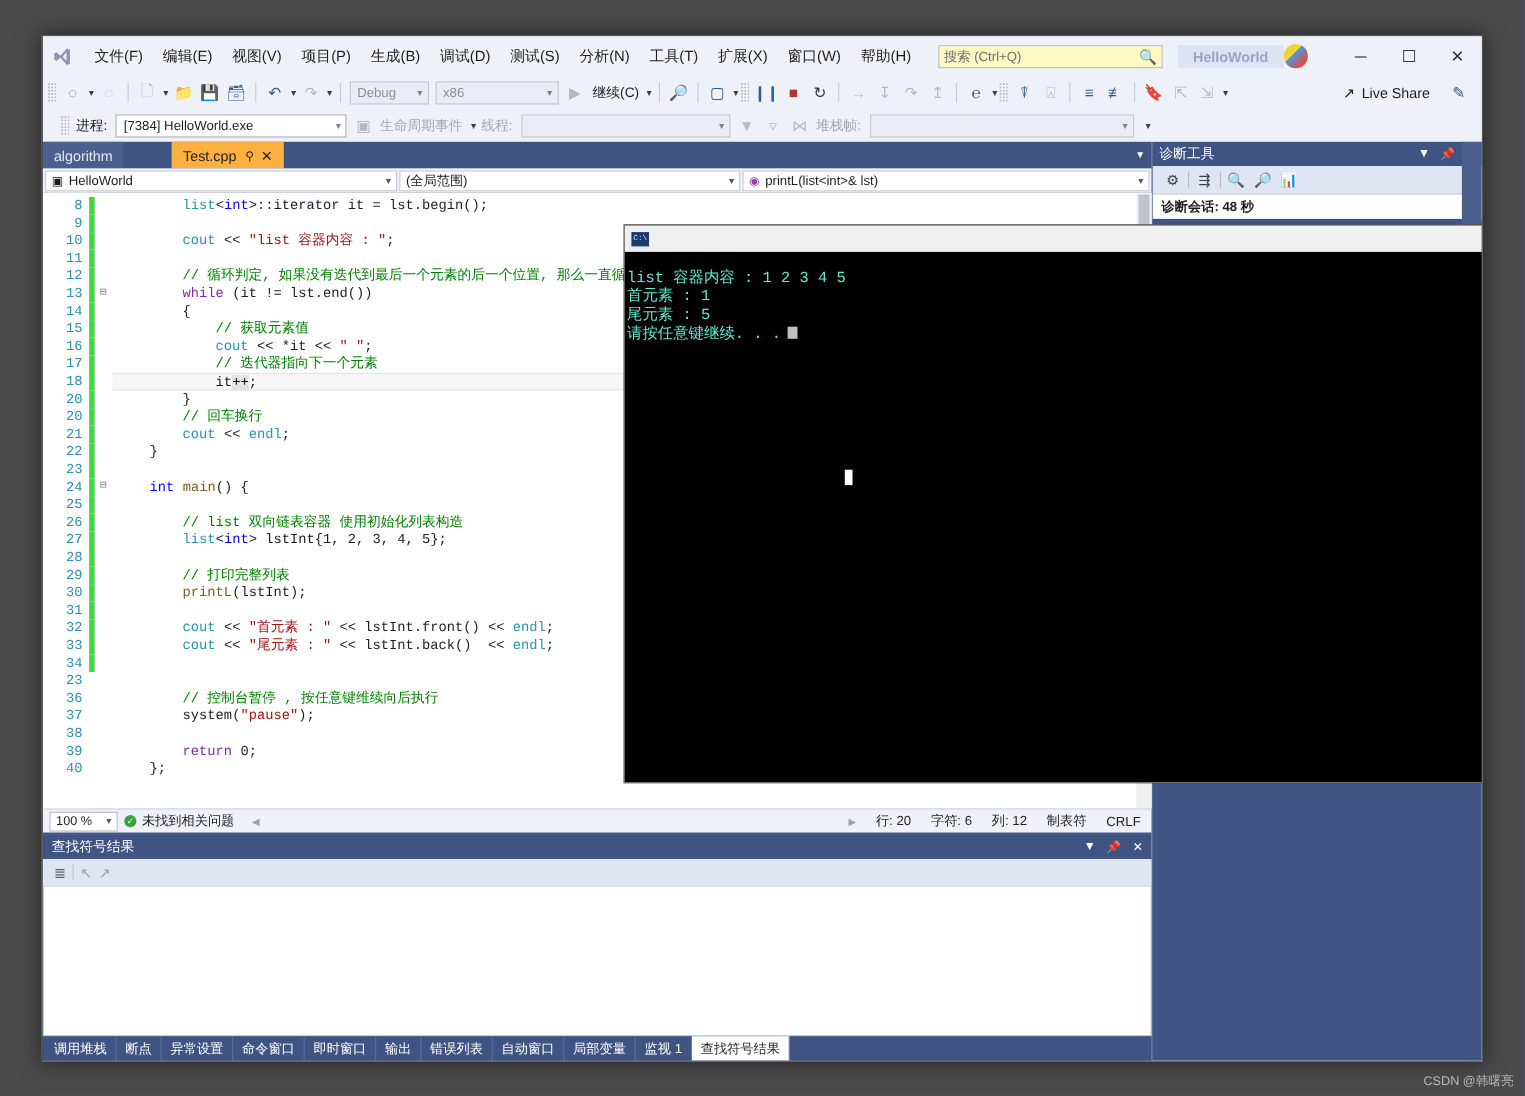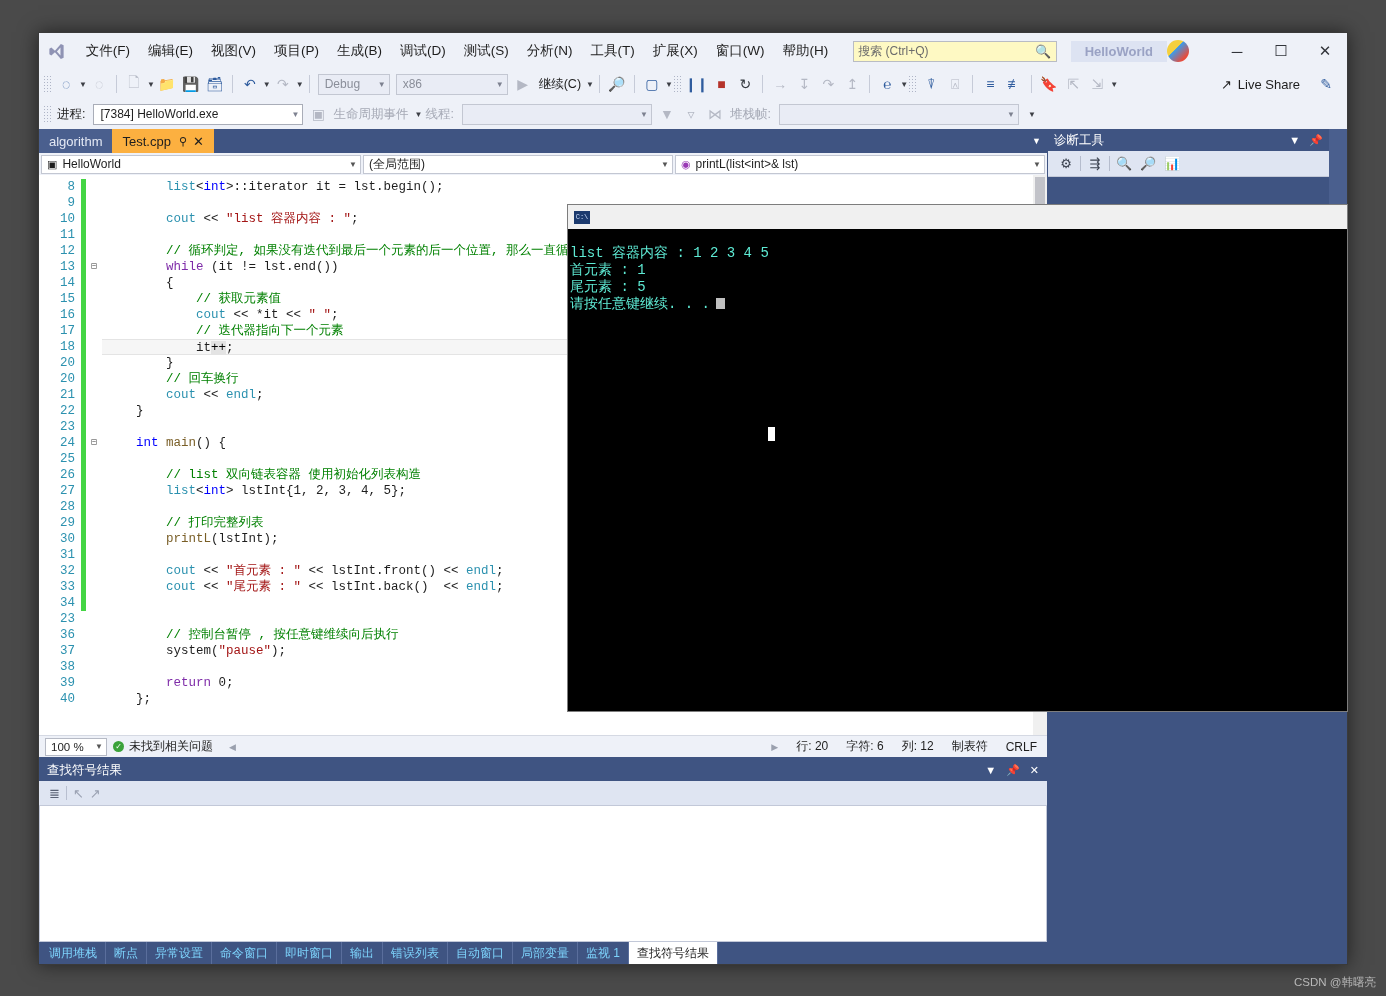--- a/index.html
+++ b/index.html
@@ -81,31 +81,31 @@
     height:21px; border:1px solid #c3c7d2; background:#e9ecf5;
     display:flex; align-items:center; padding:0 3px 0 6px;
     font-size:12px; color:#8a8e99; margin:0 3px;
   }
   .combo .cv { flex:1; white-space:nowrap; overflow:hidden; }
   .combo .ca { font-size:8px; color:#7d8190; margin-left:4px; }
   .combo.active { background:#fff; color:#1e1e1e; border-color:#a9adb8; }
   .tb-text { font-size:12.5px; color:#1e1e1e; padding:0 4px; }
   .live-share { display:flex; align-items:center; gap:6px; font-size:13px; color:#1e1e1e; }
 
-  .toolbar2 { height:30px; display:flex; align-items:center; padding-left:4px;
+  .toolbar2 { height:30px; display:flex; align-items:center; padding-left:16px;
     background:#eef1f8; flex:0 0 30px; }
   .lbl { font-size:12.5px; color:#1e1e1e; margin:0 5px 0 3px; white-space:nowrap; }
   .lbl.dis { color:#a5a9b5; }
 
   
   .body-area { flex:1; display:flex; background:#3f5482; position:relative; min-height:0; }
   .left-col { flex:1; display:flex; flex-direction:column; min-width:0; }
 
   
-  .tabstrip { height:24px; display:flex; background:#3f5482; flex:0 0 24px; align-items:stretch; }
+  .tabstrip { height:24px; display:flex; background:#3f5482; flex:0 0 24px; align-items:stretch;gap:44px; }
   .tab {
     display:flex; align-items:center; padding:0 10px; font-size:13px;
     color:#fff; background:#3f5482;
   }
   .tab.inactive { background:#4a5f8e; color:#e4e9f5; }
   .tab.active { background:#fcb040; color:#1e1e1e; }
   .tab .pin { margin-left:8px; font-size:11px; }
   .tab .x { margin-left:6px; font-size:13px; }
   .tabstrip-right { margin-left:auto; display:flex; align-items:center;
     padding-right:6px; color:#fff; font-size:9px; }
@@ -209,21 +209,21 @@
   .find-tb { height:24px; background:#dfe5f2; display:flex; align-items:center;
     gap:6px; padding:0 10px; flex:0 0 24px; }
   .find-tb .fi { color:#5a6275; font-size:13px; }
   .find-tb .fsep { width:1px; height:14px; background:#b8bfd0; }
   .find-body { flex:1; background:#fff; border:1px solid #c2c8d8; margin:0 0 0 0; }
 
   
   .btab-strip { height:22px; background:#3f5482; display:flex; align-items:stretch;
     flex:0 0 22px; padding-left:2px; }
   .btab { display:flex; align-items:center; padding:0 8px; font-size:12px;
-    color:#7dd3fc; border-right:1px solid #5a6e9c; }
+    color:#ffffff; border-right:1px solid #5a6e9c; }
   .btab.active { background:#fff; color:#1e1e1e; }
 
   
   .statusbar { height:26px; background:#a04a43; display:flex; align-items:center;
     padding:0 8px; color:#fff; font-size:12.5px; flex:0 0 26px; }
   .statusbar .sb-right { margin-left:auto; display:flex; align-items:center; gap:12px; }
   .sb-sq { width:12px; height:12px; border:1.5px solid #fff; transform:skewX(-12deg);
     margin-right:8px; }
 
   
@@ -570,20 +570,21 @@
       </div>
       <div class="diag-tb">
         <span class="di">⚙</span>
         <span style="width:1px;height:15px;background:#b5bccd"></span>
         <span class="di">⇶</span>
         <span style="width:1px;height:15px;background:#b5bccd"></span>
         <span class="di">🔍</span>
         <span class="di">🔎</span>
         <span class="di">📊</span>
       </div>
+      <div class="diag-session">诊断会话: 48 秒</div>
       <div class="diag-body"></div>
     </div>
 
     <div class="vert-tab">解决方案资源管理器</div>
 
     <div class="console">
       <div class="console-title">
         <span class="console-ico">C:\</span>
       </div>
       <div class="console-body"><span>list 容器内容 : 1 2 3 4 5</span>

